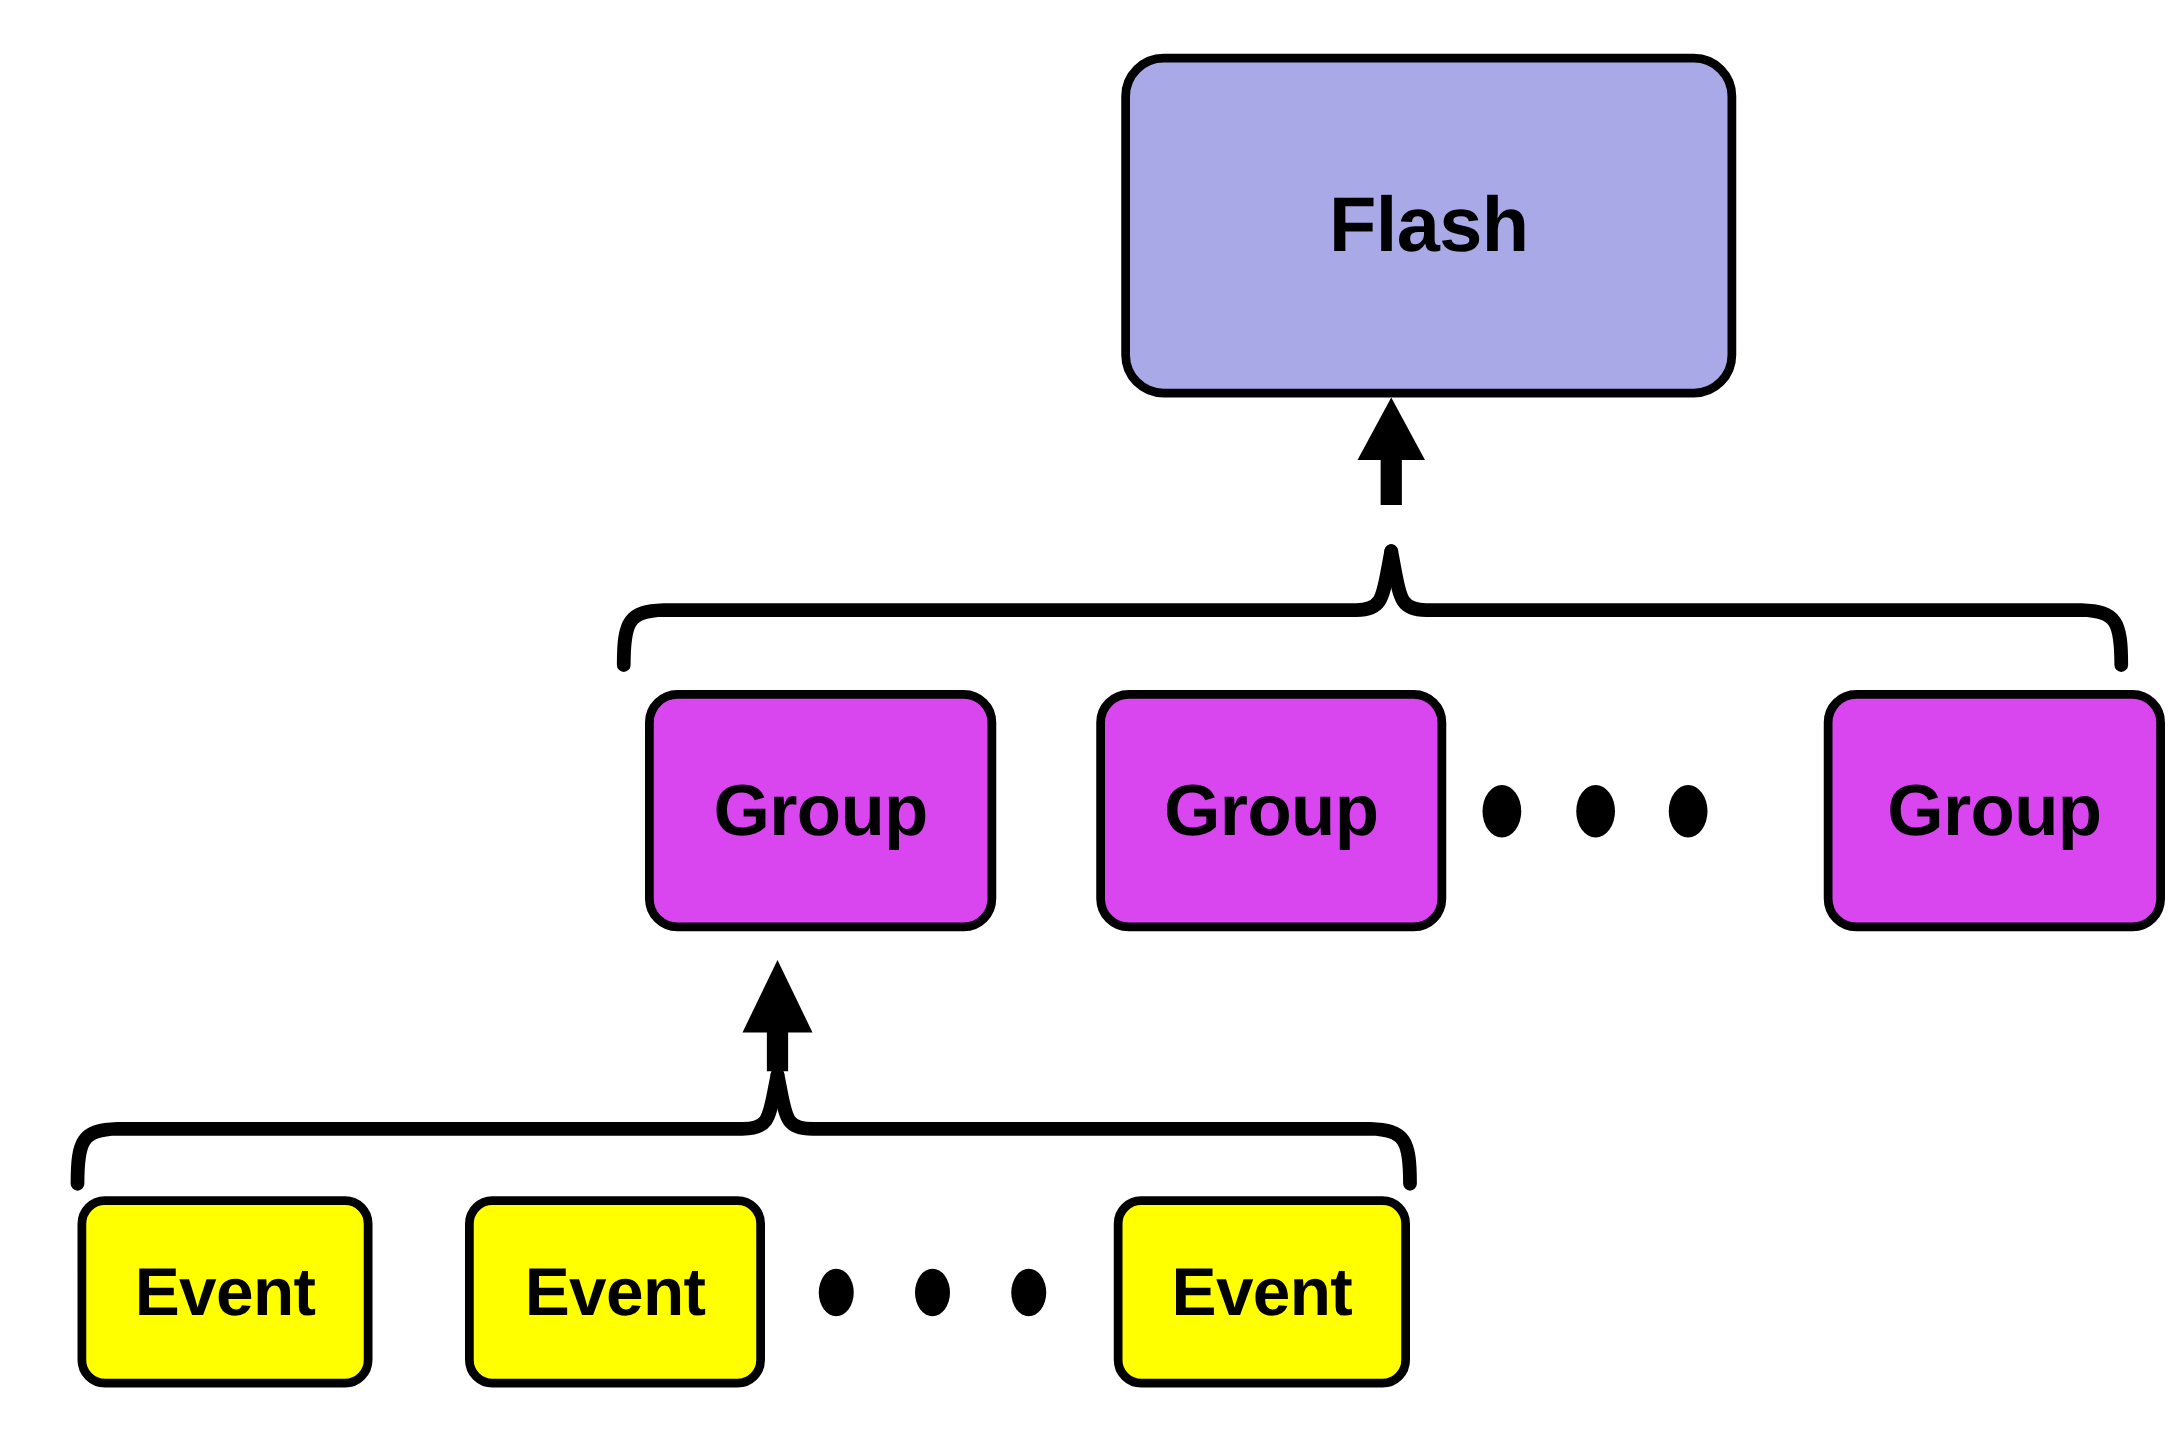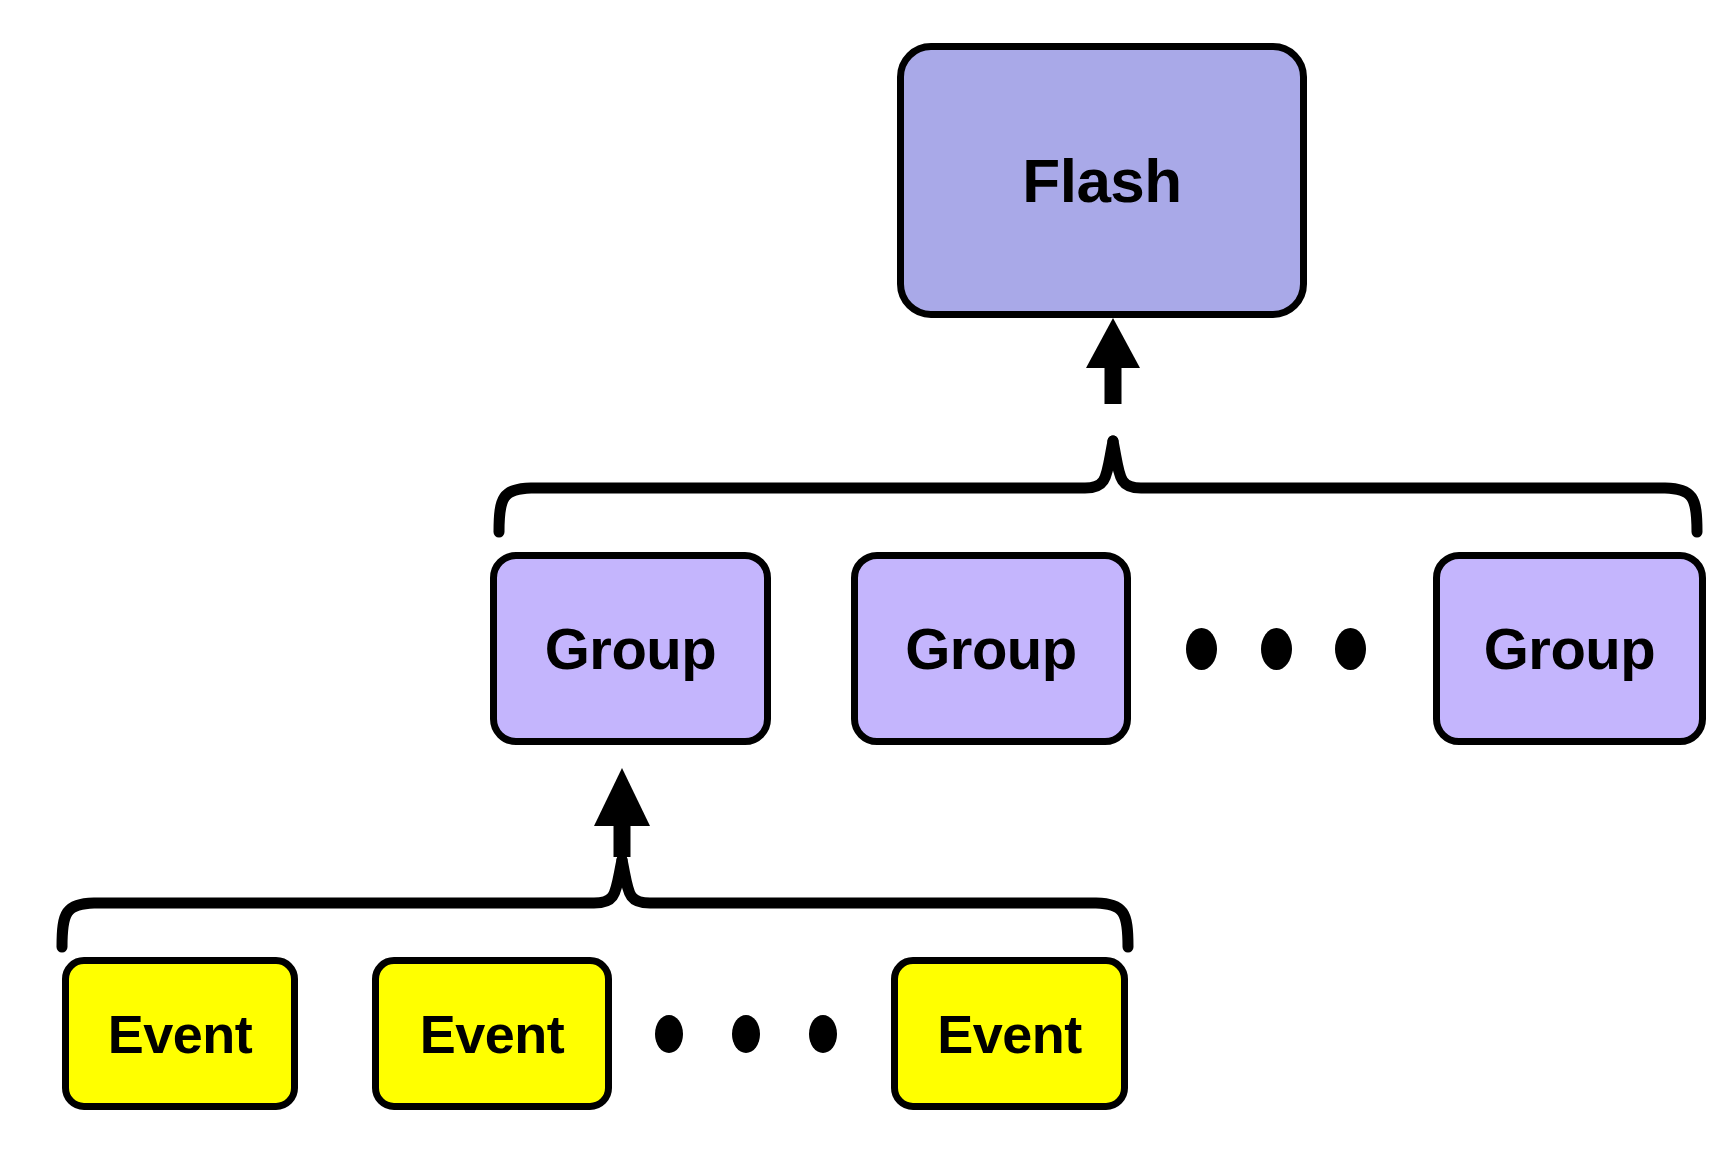--- a/index.html
+++ b/index.html
@@ -27,23 +27,24 @@
     color: #000000;
     font-weight: bold;
     letter-spacing: -0.5px;
   }
   .node-flash {
     background: #a9a9e8;
     border-radius: 34px;
     font-size: 62px;
   }
   .node-group {
-    background: #c4b5fd;
+    background: #d946ef;
     border-radius: 26px;
     font-size: 58px;
+    margin-left: 26px;
   }
   .node-event {
     background: #ffff00;
     border-radius: 22px;
     font-size: 54px;
     text-align: right;
   }
   .svg-layer {
     position: absolute;
     left: 0;
@@ -96,21 +97,21 @@
                L 594 903
                C 617 903, 615 893, 622 860"></path>
       <path d="M 1128 947
                C 1128 912, 1124 904, 1096 903
                L 650 903
                C 627 903, 629 893, 622 860"></path>
     </g>
 
   </svg>
 
-  <div class="node node-flash" style="left:897px; top:43px; width:410px; height:275px;">
+  <div class="node node-flash" style="left:897px; top:43px; width:492px; height:275px;">
     <span>Flash</span>
   </div>
 
   <div class="node node-group" style="left:490px; top:552px; width:281px; height:193px;">
     <span>Group</span>
   </div>
 
   <div class="node node-group" style="left:851px; top:552px; width:280px; height:193px;">
     <span>Group</span>
   </div>

